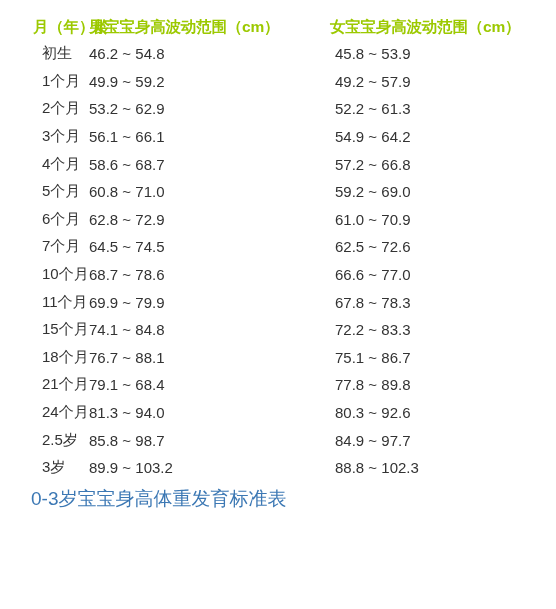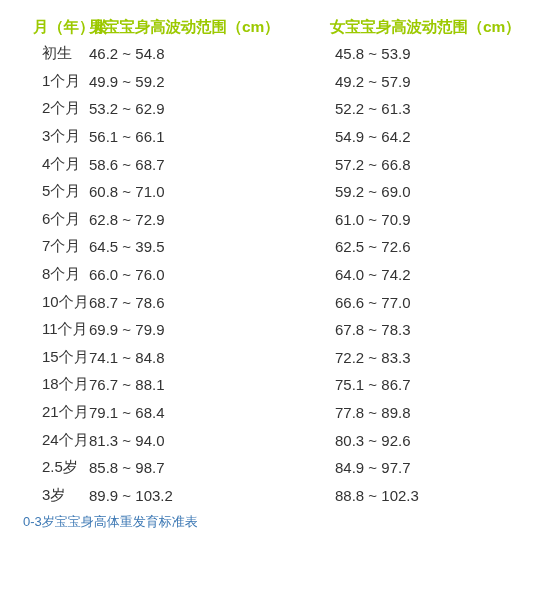--- a/index.html
+++ b/index.html
@@ -49,23 +49,23 @@
     height: 27.6px;
     font-size: 15px;
     color: #333333;
     font-weight: normal;
   }
   table.chart tbody td.d-age  { padding-left: 42px; }
   table.chart tbody td.d-boy  { padding-left: 0px; }
   table.chart tbody td.d-girl { padding-left: 23px; }
   tr.highlight td { color: #ff6a2b; }
   .caption {
-    padding-left: 23px;
+    padding-left: 31px;
     padding-top: 4px;
-    font-size: 13px;
+    font-size: 19px;
     color: #3c78b4;
     letter-spacing: 0px;
     white-space: nowrap;
   }
 </style>
 </head>
 <body>
 
 <div class="growth-table">
   <table class="chart">
@@ -112,27 +112,22 @@
           <td class="d-boy">60.8 ~ 71.0</td>
           <td class="d-girl">59.2 ~ 69.0</td>
         </tr>
         <tr class="highlight">
           <td class="d-age">6个月</td>
           <td class="d-boy">62.8 ~ 72.9</td>
           <td class="d-girl">61.0 ~ 70.9</td>
         </tr>
         <tr>
           <td class="d-age">7个月</td>
-          <td class="d-boy">64.5 ~ 39.5</td>
+          <td class="d-boy">64.5 ~ 74.5</td>
           <td class="d-girl">62.5 ~ 72.6</td>
-        </tr>
-        <tr>
-          <td class="d-age">8个月</td>
-          <td class="d-boy">66.0 ~ 76.0</td>
-          <td class="d-girl">64.0 ~ 74.2</td>
         </tr>
         <tr>
           <td class="d-age">10个月</td>
           <td class="d-boy">68.7 ~ 78.6</td>
           <td class="d-girl">66.6 ~ 77.0</td>
         </tr>
         <tr>
           <td class="d-age">11个月</td>
           <td class="d-boy">69.9 ~ 79.9</td>
           <td class="d-girl">67.8 ~ 78.3</td>

